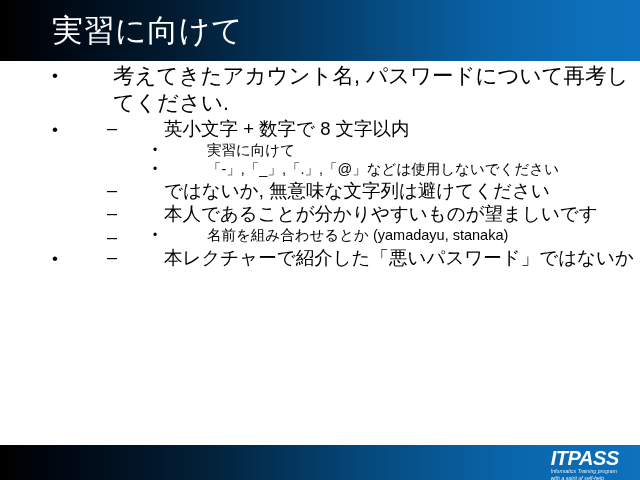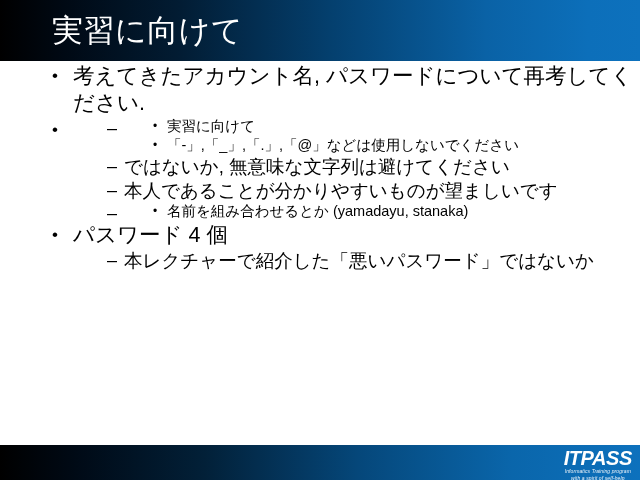--- a/index.html
+++ b/index.html
@@ -63,20 +63,21 @@
     color: #000000;
   }
   li.item > .marker {
     position: absolute;
     left: 0;
     top: 0;
     text-align: left;
   }
   li.item > .txt {
     display: block;
+    margin-left: 40px;
   }
 
   
   ul.l1 { margin-left: 52px; }
   ul.l1 > li.item {
     font-size: 21.5px;
     line-height: 26.5px;
     padding-left: 21px;
     margin-bottom: 1px;
   }
@@ -112,23 +113,23 @@
     background: linear-gradient(to right,
         #000000 0%,
         #000a16 12%,
         #022038 32%,
         #05477a 56%,
         #0a66ab 80%,
         #0d71bd 100%);
   }
   #itpass-logo {
     position: absolute;
-    right: 8px;
+    right: 21px;
     top: 3px;
-    text-align: center;
+    text-align: left;
     color: #ffffff;
   }
   #itpass-wordmark {
     font-size: 20px;
     font-weight: bold;
     font-style: italic;
     letter-spacing: -0.4px;
     line-height: 20px;
     display: block;
   }
@@ -157,20 +158,21 @@
       <span class="txt">考えてきたアカウント名, パスワードについて再考してください.</span>
     </li>
 
     <li class="item">
       <span class="marker">•</span>
 
       <ul class="lvl l2">
 
         <li class="item red">
           <span class="marker">–</span>
+          <span class="txt">英小文字 + 数字で 8 文字以内</span>
 
           <ul class="lvl l3">
             <li class="item">
               <span class="marker">•</span>
               <span class="txt">実習に向けて</span>
             </li>
             <li class="item">
               <span class="marker">•</span>
               <span class="txt">「-」,「_」,「.」,「@」などは使用しないでください</span>
             </li>
@@ -196,21 +198,20 @@
               <span class="txt">名前を組み合わせるとか (yamadayu, stanaka)</span>
             </li>
           </ul>
         </li>
 
       </ul>
     </li>
 
     <li class="item">
       <span class="marker">•</span>
-      <span class="txt">パスワード 4 個</span>
 
       <ul class="lvl l2">
         <li class="item">
           <span class="marker">–</span>
           <span class="txt">本レクチャーで紹介した「悪いパスワード」ではないか</span>
         </li>
       </ul>
     </li>
 
   </ul>

